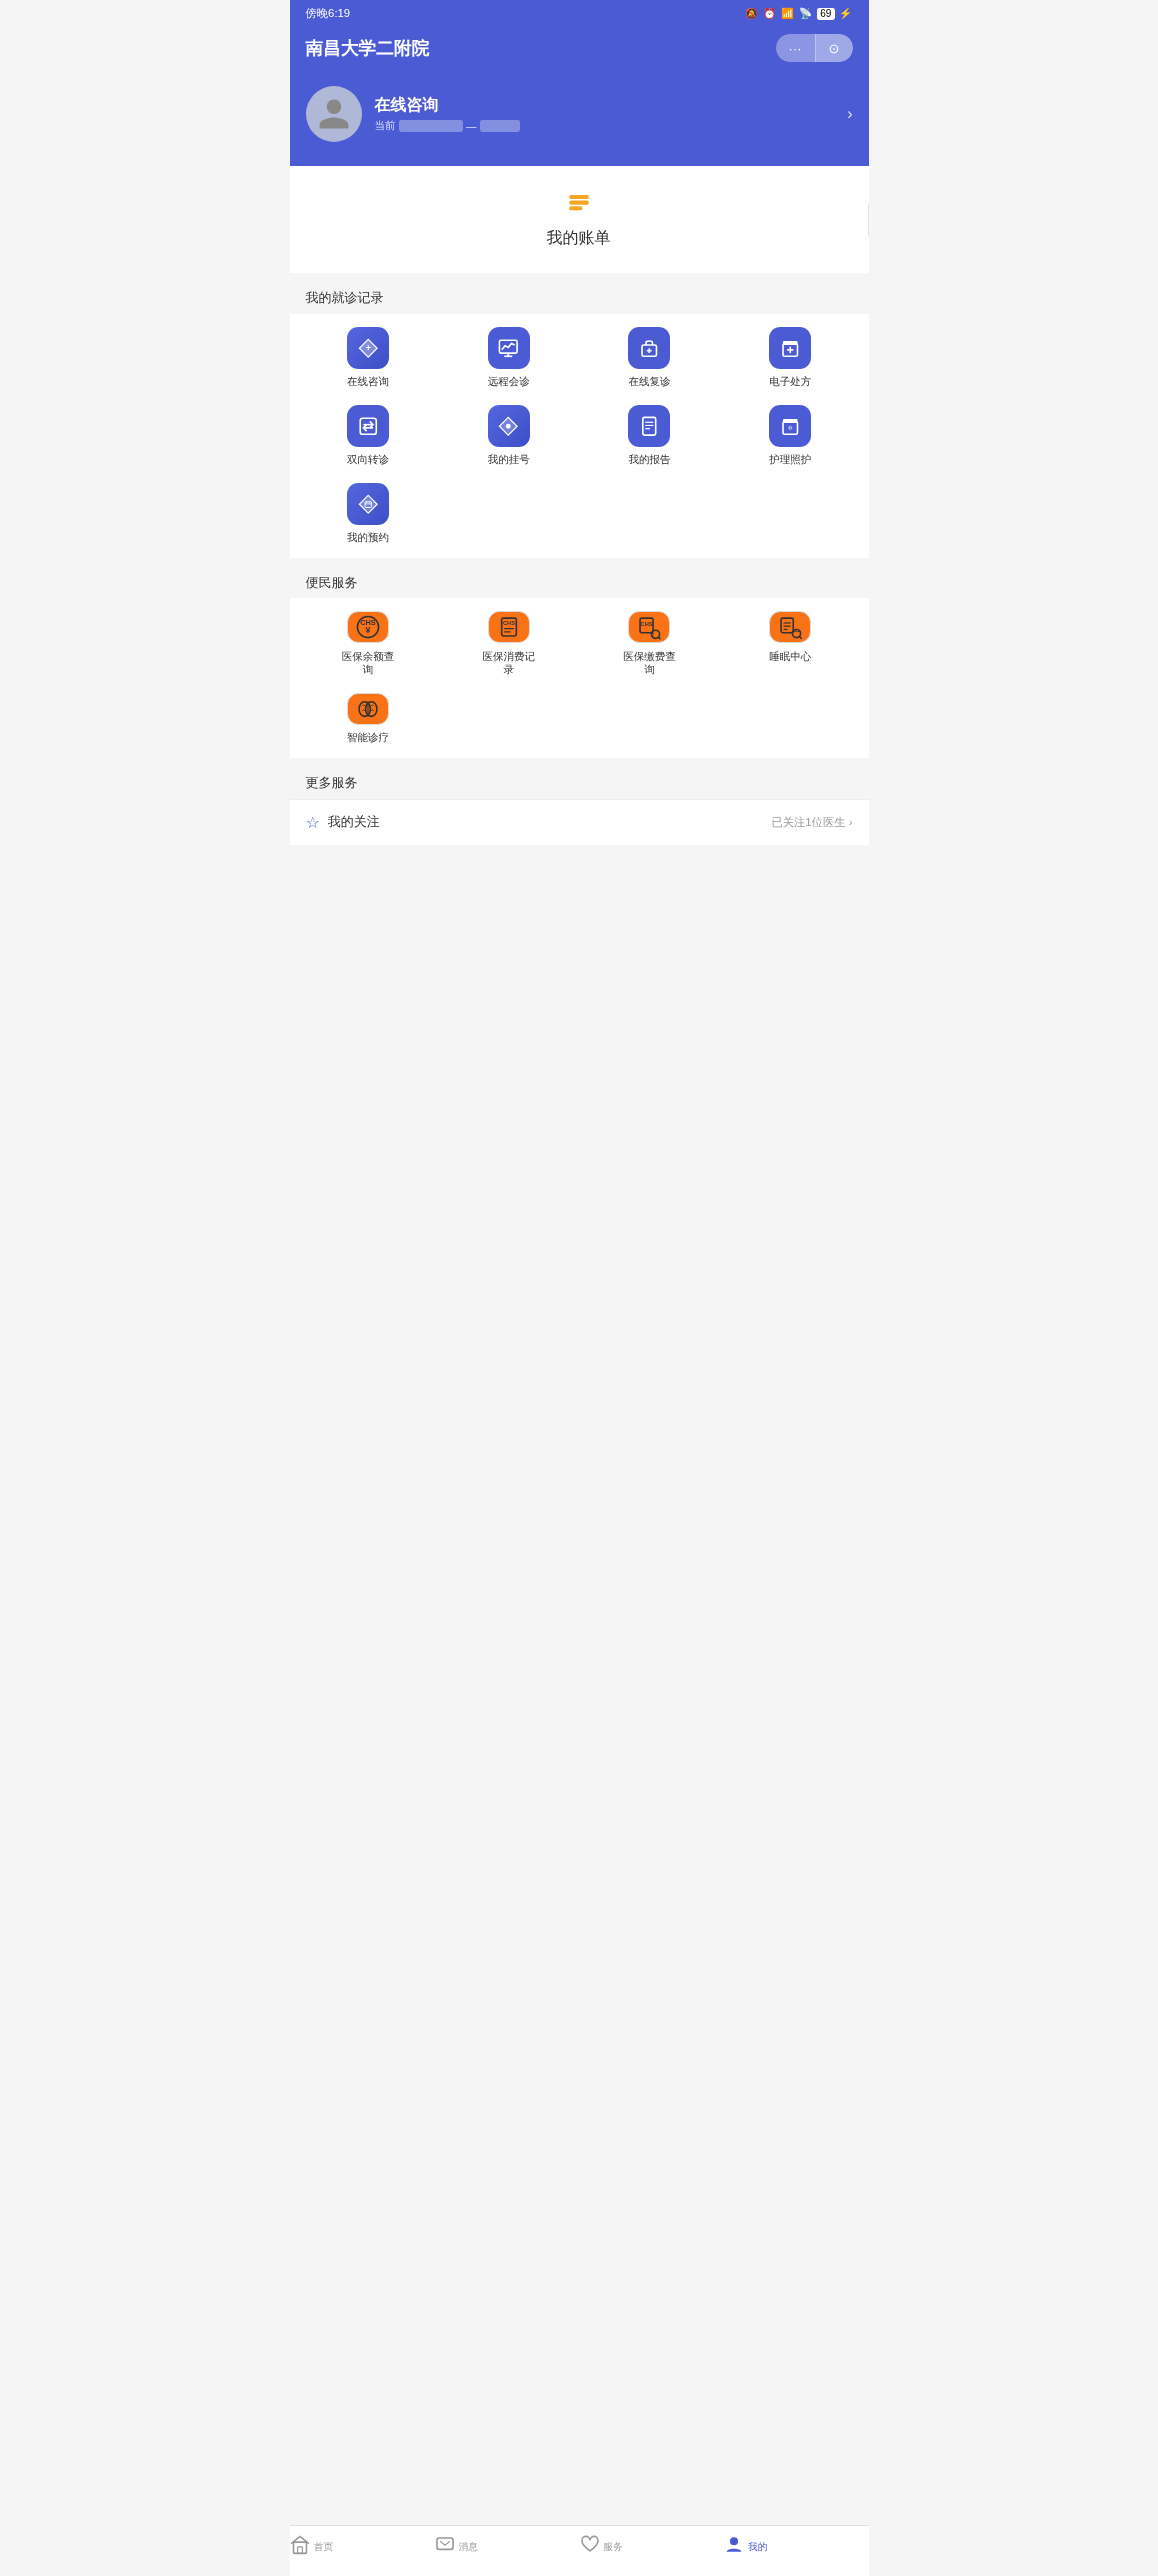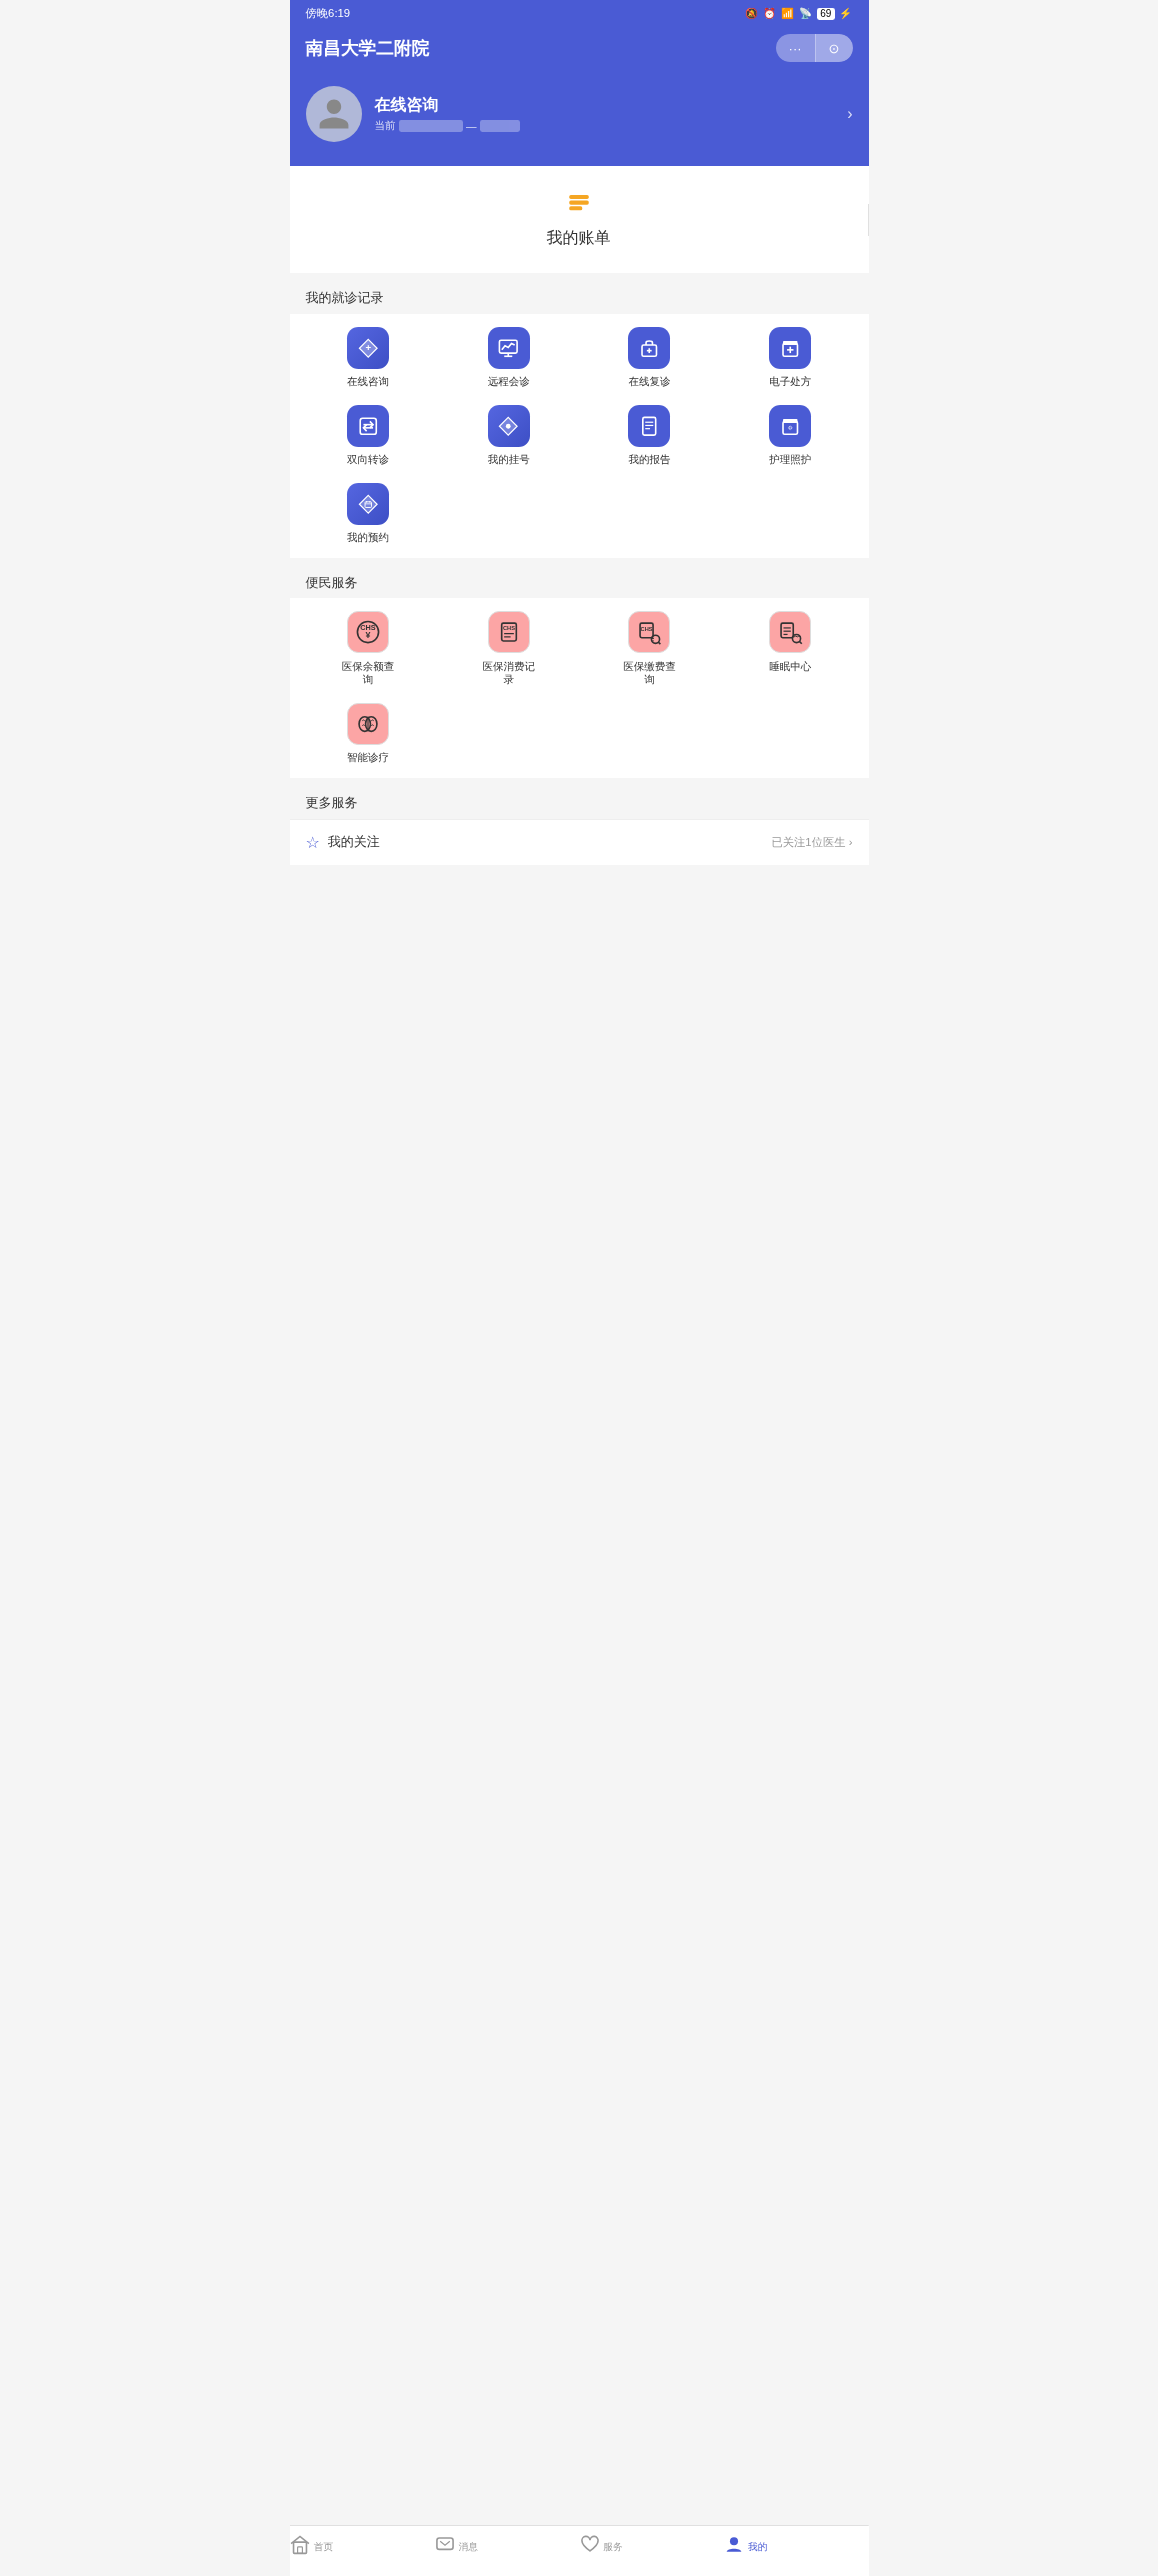--- a/index.html
+++ b/index.html
@@ -207,23 +207,23 @@
     .icon-label {
       font-size: 10.5px;
       color: #333;
       text-align: center;
       line-height: 1.3;
     }
 
     
     .icon-box-outline {
       width: 42px;
-      height: 42px;
+      height: 32px;
       border-radius: 11.3px;
-      background: #fca5a5;
+      background: #f97316;
       border: 1.2px solid #ddd;
       display: flex;
       align-items: center;
       justify-content: center;
       color: #333;
       font-size: 17.7px;
     }
 
     
     .more-services-section {

